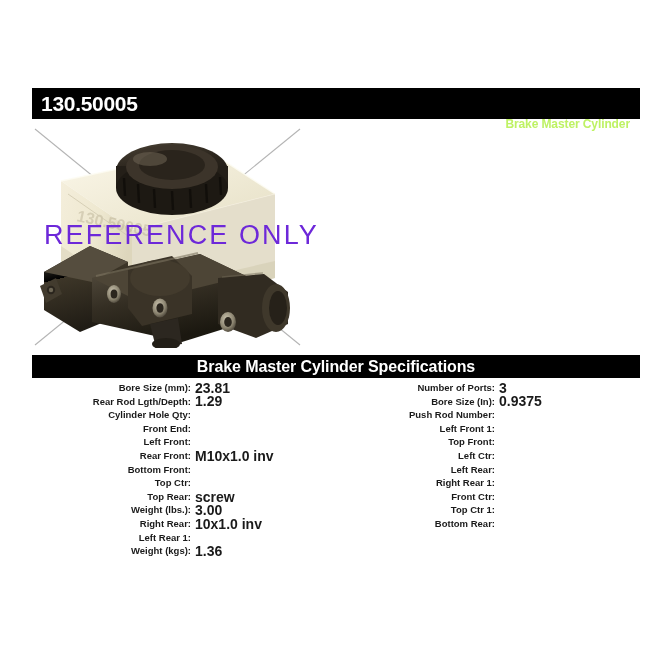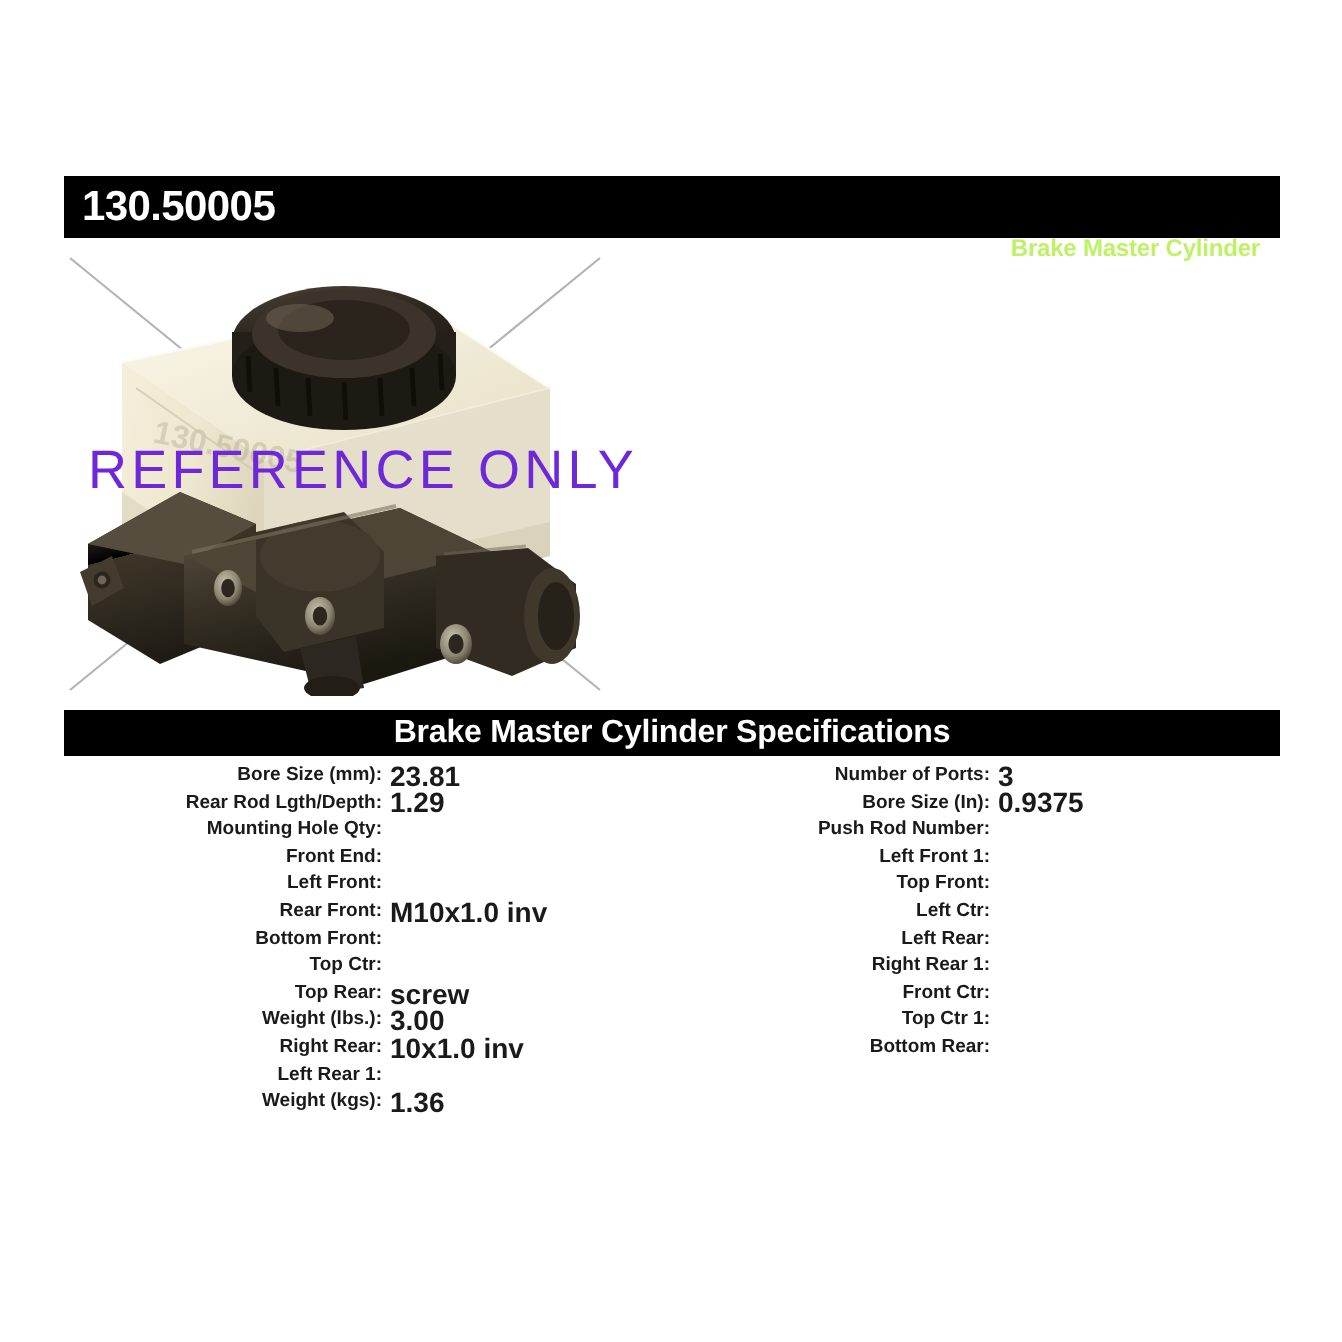--- a/index.html
+++ b/index.html
@@ -279,21 +279,21 @@
     <div class="spec-col">
       <div class="spec-row">
           <span class="spec-label">Bore Size (mm):</span>
           <span class="spec-value">23.81</span>
         </div>
       <div class="spec-row">
           <span class="spec-label">Rear Rod Lgth/Depth:</span>
           <span class="spec-value">1.29</span>
         </div>
       <div class="spec-row">
-          <span class="spec-label">Mounting Hole Qty:</span>
+          <span class="spec-label">Cylinder Hole Qty:</span>
           <span class="spec-value"></span>
         </div>
       <div class="spec-row">
           <span class="spec-label">Front End:</span>
           <span class="spec-value"></span>
         </div>
       <div class="spec-row">
           <span class="spec-label">Left Front:</span>
           <span class="spec-value"></span>
         </div>

